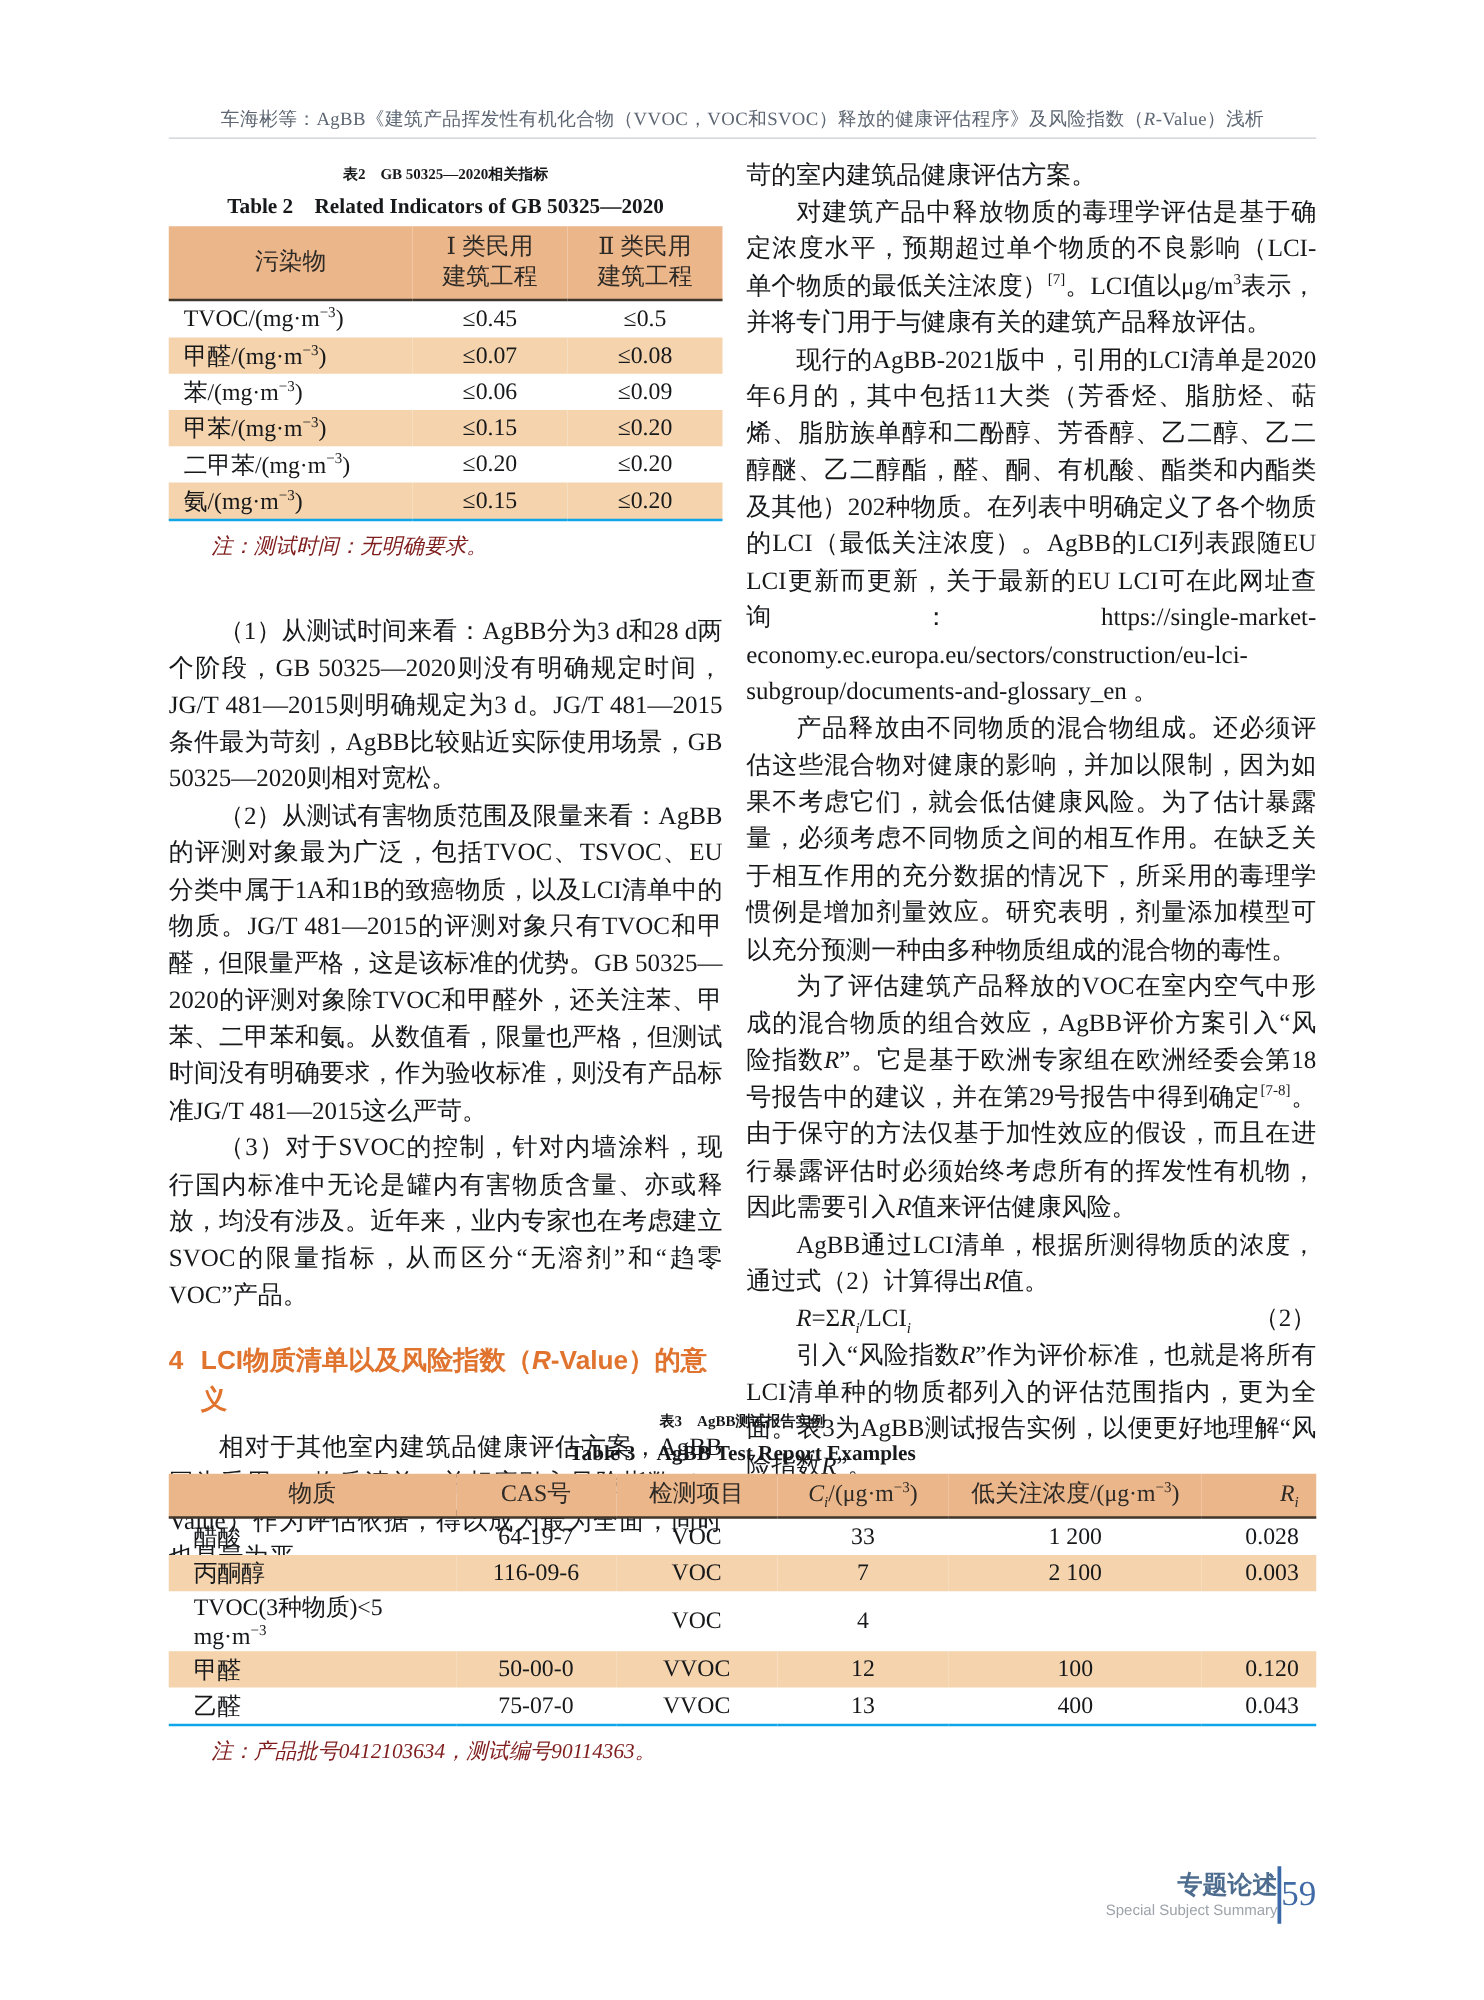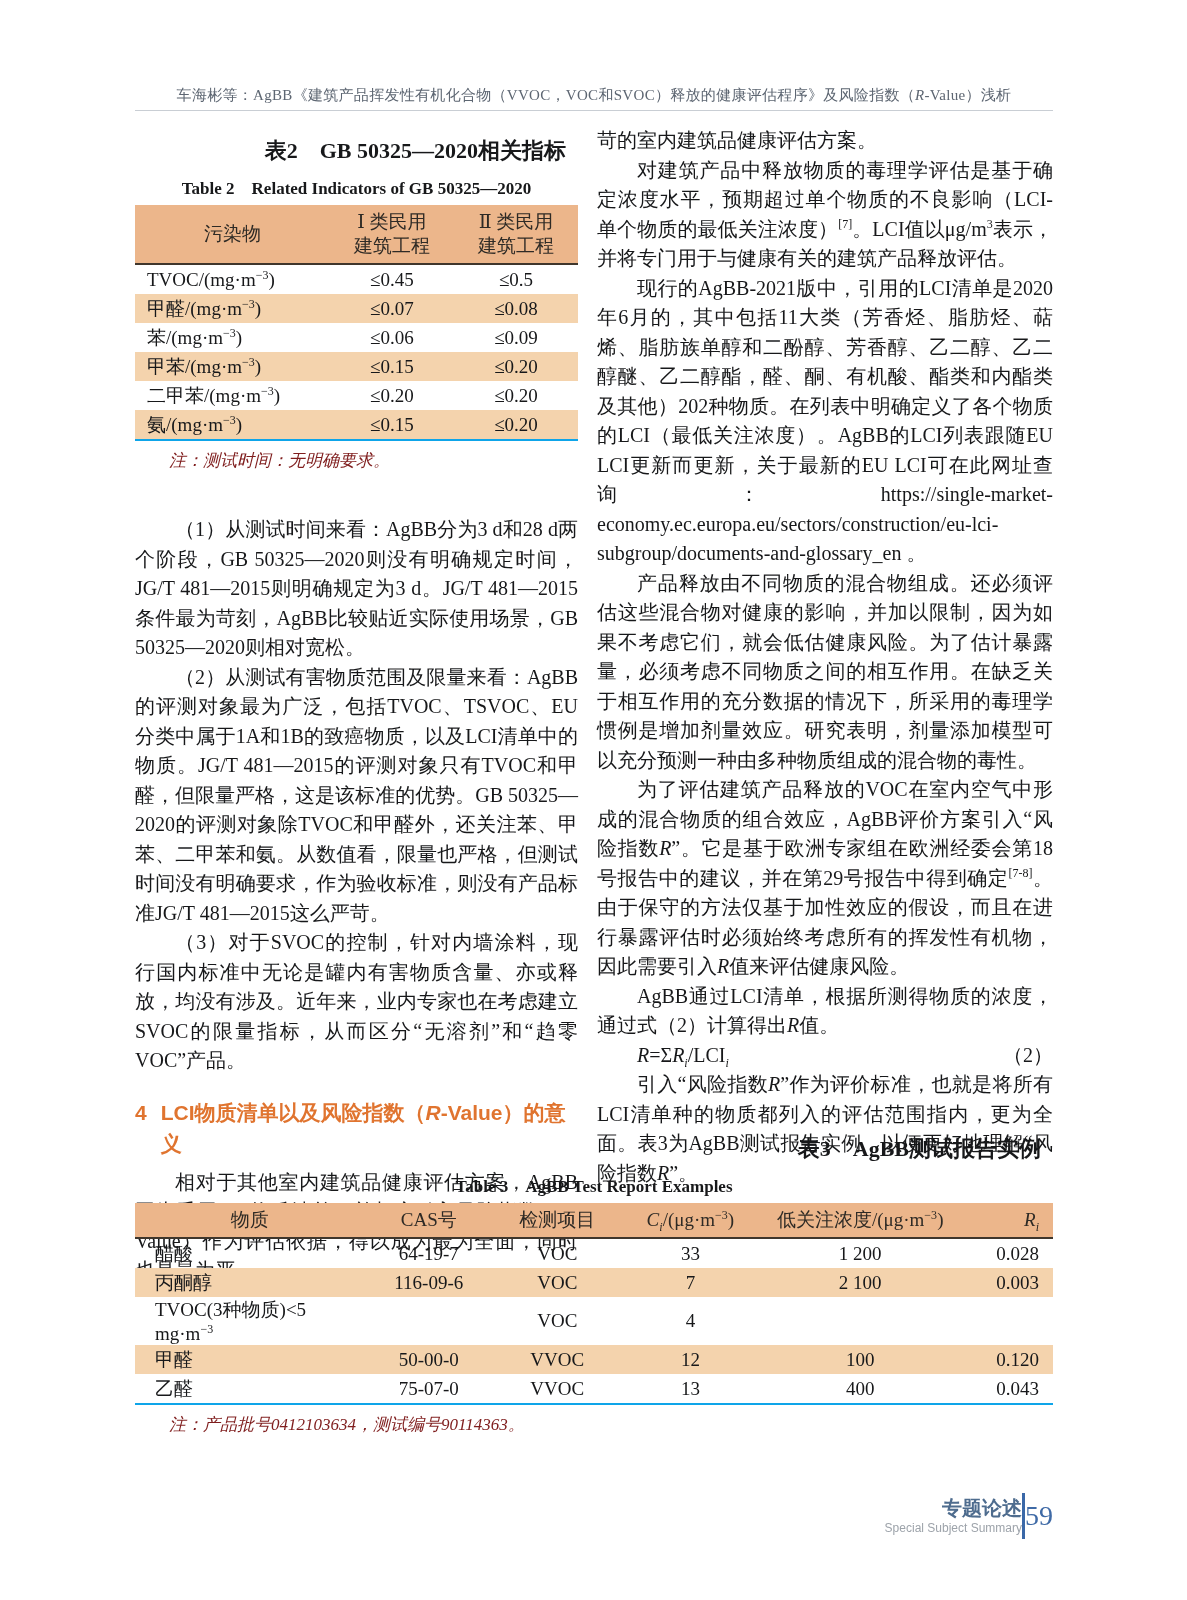--- a/index.html
+++ b/index.html
@@ -16,21 +16,21 @@
   .columns{
     position:absolute;top:126px;left:135px;width:918px;
     display:grid;grid-template-columns:443px 456px;column-gap:19px;
   }
   .para{font-size:20px;line-height:29.5px;text-align:justify;text-indent:2em;margin:0;}
   .para.noindent{text-indent:0;}
   sup{font-size:12px;line-height:0;}
   sub{font-size:12px;line-height:0;}
 
   
-  .tbl-caption-zh{text-align:right;font-weight:bold;font-size:22px;line-height:26px;margin:12px;}
+  .tbl-caption-zh{text-align:center;font-weight:bold;font-size:12px;line-height:26px;margin:0;}
   .tbl-caption-en{text-align:center;font-weight:bold;font-size:17px;line-height:25px;margin:0 0 4px 0;}
   table.tbl{width:100%;border-collapse:collapse;font-size:19px;}
   table.tbl thead th{
     background:#ecb68b;font-weight:normal;color:#2e2a25;
     line-height:24px;padding:5px 2px;border-bottom:2px solid #3f362c;
   }
   table.tbl tbody td{height:29px;padding:0 2px;text-align:center;}
   table.tbl tbody tr:nth-child(even) td{background:#f4d3ad;}
   table.tbl tbody{border-bottom:2px solid #0ea5e9;}
   .tbl-note{

